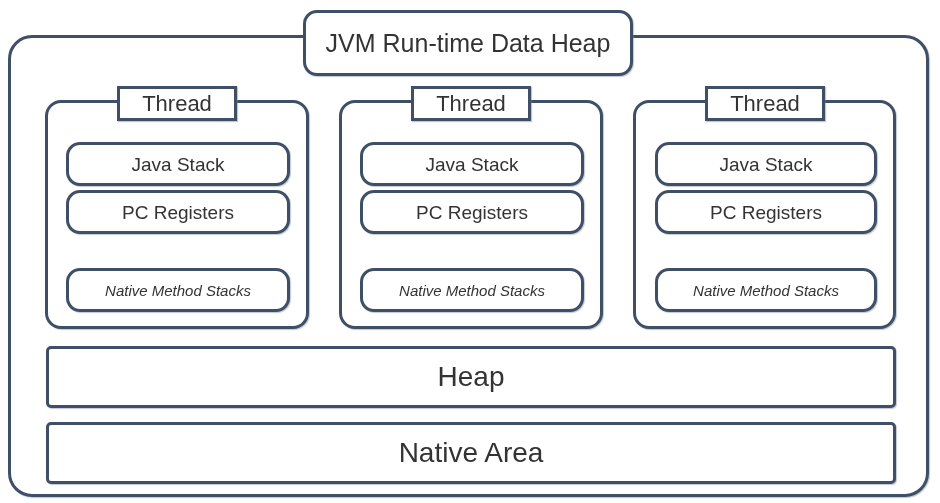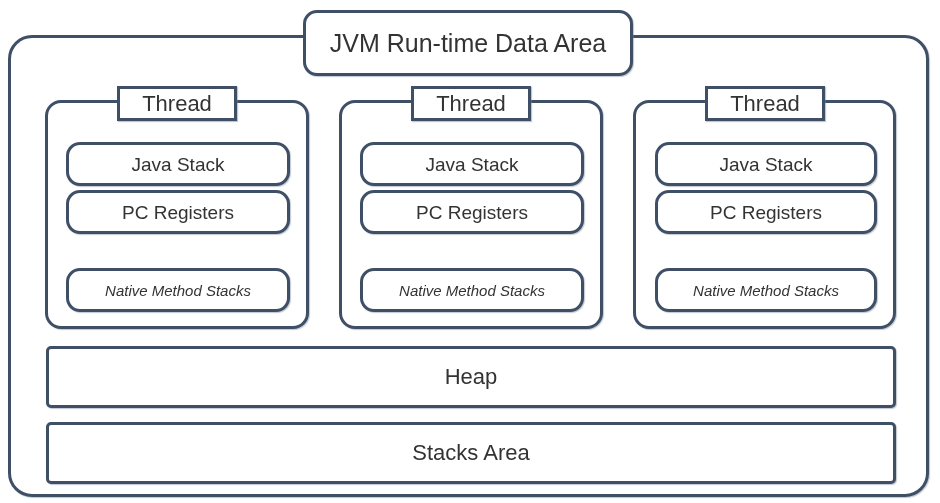--- a/index.html
+++ b/index.html
@@ -94,41 +94,41 @@
   .thread-item.row1 { top: 190px; }
   .thread-item.row2 { top: 268px; font-style: italic; }
   .thread-item.small { font-size: 15px; }
 
   
   .area-box {
     left: 46px;
     width: 850px;
     height: 62px;
     border-radius: 5px;
-    font-size: 22px;
+    font-size: 28px;
     z-index: 3;
   }
   .area-box.heap   { top: 346px; }
   .area-box.method { top: 422px; }
 
   .box-label {
     display: block;
     line-height: 1;
     white-space: nowrap;
   }
 </style>
 </head>
 <body>
 
 <div id="diagram">
 
   <div class="box outer-container"></div>
 
   <div class="box title-chip">
-    <span class="box-label">JVM Run-time Data Area</span>
+    <span class="box-label">JVM Run-time Data Heap</span>
   </div>
 
   <div class="box thread-container t0"></div>
   <div class="box thread-label t0">
     <span class="box-label">Thread</span>
   </div>
   <div class="box thread-item col0 row0">
     <span class="box-label">Java Stack</span>
   </div>
   <div class="box thread-item col0 row1">
@@ -163,16 +163,16 @@
     <span class="box-label">PC Registers</span>
   </div>
   <div class="box thread-item col2 row2 small">
     <span class="box-label">Native Method Stacks</span>
   </div>
 
   <div class="box area-box heap">
     <span class="box-label">Heap</span>
   </div>
   <div class="box area-box method">
-    <span class="box-label">Stacks Area</span>
+    <span class="box-label">Native Area</span>
   </div>
 
 </div>
 
 </body></html>

